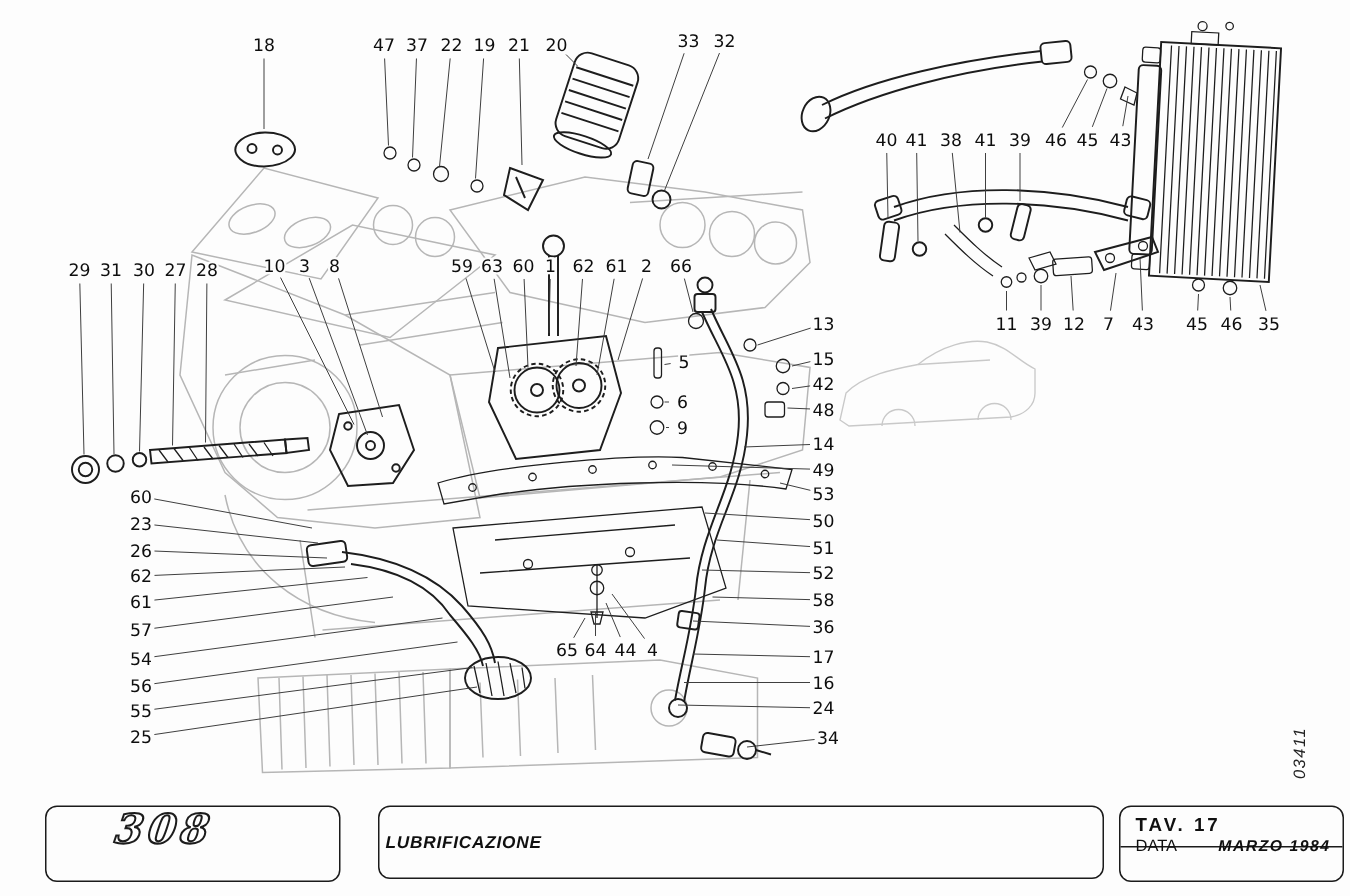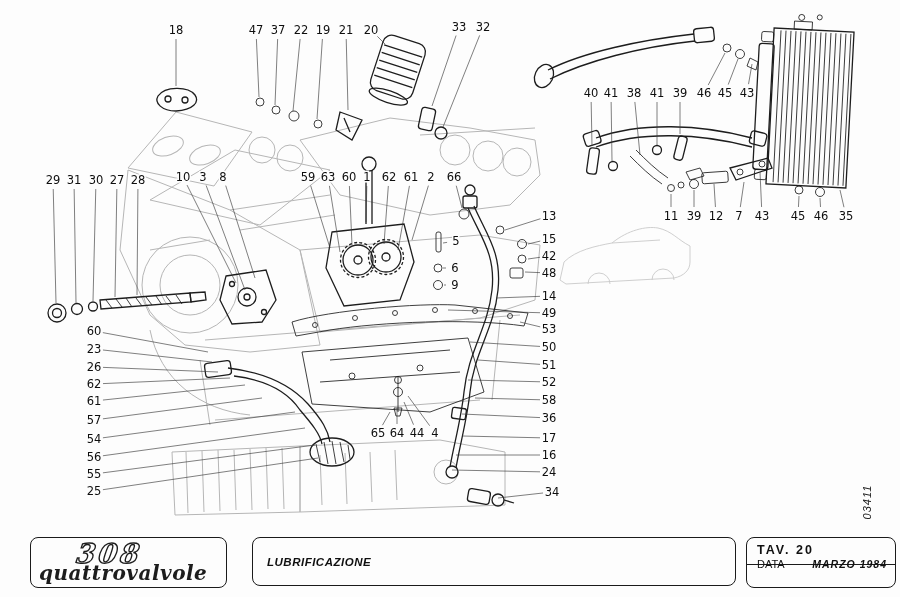--- a/index.html
+++ b/index.html
@@ -14,21 +14,21 @@
            paint-order:stroke;stroke:#fdfdfd;stroke-width:3px;}
   .leader{stroke:#3a3a3a;stroke-width:.65;fill:none;}
   .box{position:absolute;border:1.6px solid #1b1b1b;border-radius:8px;}
   #logo-box{left:30px;top:537px;width:195px;height:49px;}
   #logo-308{position:absolute;left:46px;top:0px;font-family:"DejaVu Serif",serif;font-style:italic;
             font-weight:bold;font-size:27px;color:#fff;-webkit-text-stroke:1.4px #1c1c1c;
             letter-spacing:3px;transform:skewX(-8deg);}
   #logo-qv{position:absolute;left:8px;top:23px;font-family:"DejaVu Serif",serif;font-style:italic;
            font-weight:bold;font-size:20px;color:#1c1c1c;letter-spacing:.5px;}
   #title-box{left:252px;top:537px;width:484px;height:49px;display:flex;flex-direction:column;
-             justify-content:center;padding-left:14px;box-sizing:border-box;gap:3px;}
+             justify-content:center;padding-left:4px;box-sizing:border-box;gap:3px;}
   #title-box .t{font-style:italic;font-weight:bold;font-size:11.5px;letter-spacing:.5px;color:#101010;}
   #plate-box{left:746px;top:537px;width:148px;height:49px;}
   #tav{padding:5px 0 0 10px;font-weight:bold;font-size:12.5px;letter-spacing:2px;color:#101010;}
   #plate-divider{position:absolute;left:0;right:0;top:26px;border-top:1.3px solid #1b1b1b;}
   #data-row{position:absolute;left:10px;right:8px;top:20px;display:flex;justify-content:space-between;
             align-items:baseline;font-size:11px;color:#101010;}
   #date-val{font-style:italic;font-weight:bold;font-size:10.5px;letter-spacing:1px;margin-left:17px;}
   #drawing-code{position:absolute;left:845px;top:496px;width:44px;text-align:center;
                 transform:rotate(-90deg);font-size:11px;font-style:italic;color:#222;letter-spacing:1px;}
 </style>
@@ -390,29 +390,28 @@
         <text x="397" y="437" class="callout">64</text>
         <line x1="413.51945991374396" y1="424.70025056354325" x2="404" y2="402" class="leader"></line>
         <text x="417" y="437" class="callout">44</text>
         <line x1="429.6947783694652" y1="425.7298814692671" x2="408" y2="396" class="leader"></line>
         <text x="435" y="437" class="callout">4</text>
       </g>
   </svg>
 
   <div class="box" id="logo-box">
     <div id="logo-308">308</div>
-    <div id="logo-qv">quattrovalvole</div>
   </div>
 
   <div class="box" id="title-box">
     <div class="t">LUBRIFICAZIONE</div>
   </div>
 
   <div class="box" id="plate-box">
-    <div id="tav">TAV. 20</div>
+    <div id="tav">TAV. 17</div>
     <div id="plate-divider"></div>
     <div id="data-row">
       <span>DATA</span>
       <span id="date-val">MARZO 1984</span>
     </div>
   </div>
 
   <div id="drawing-code">03411</div>
 </div>
 

